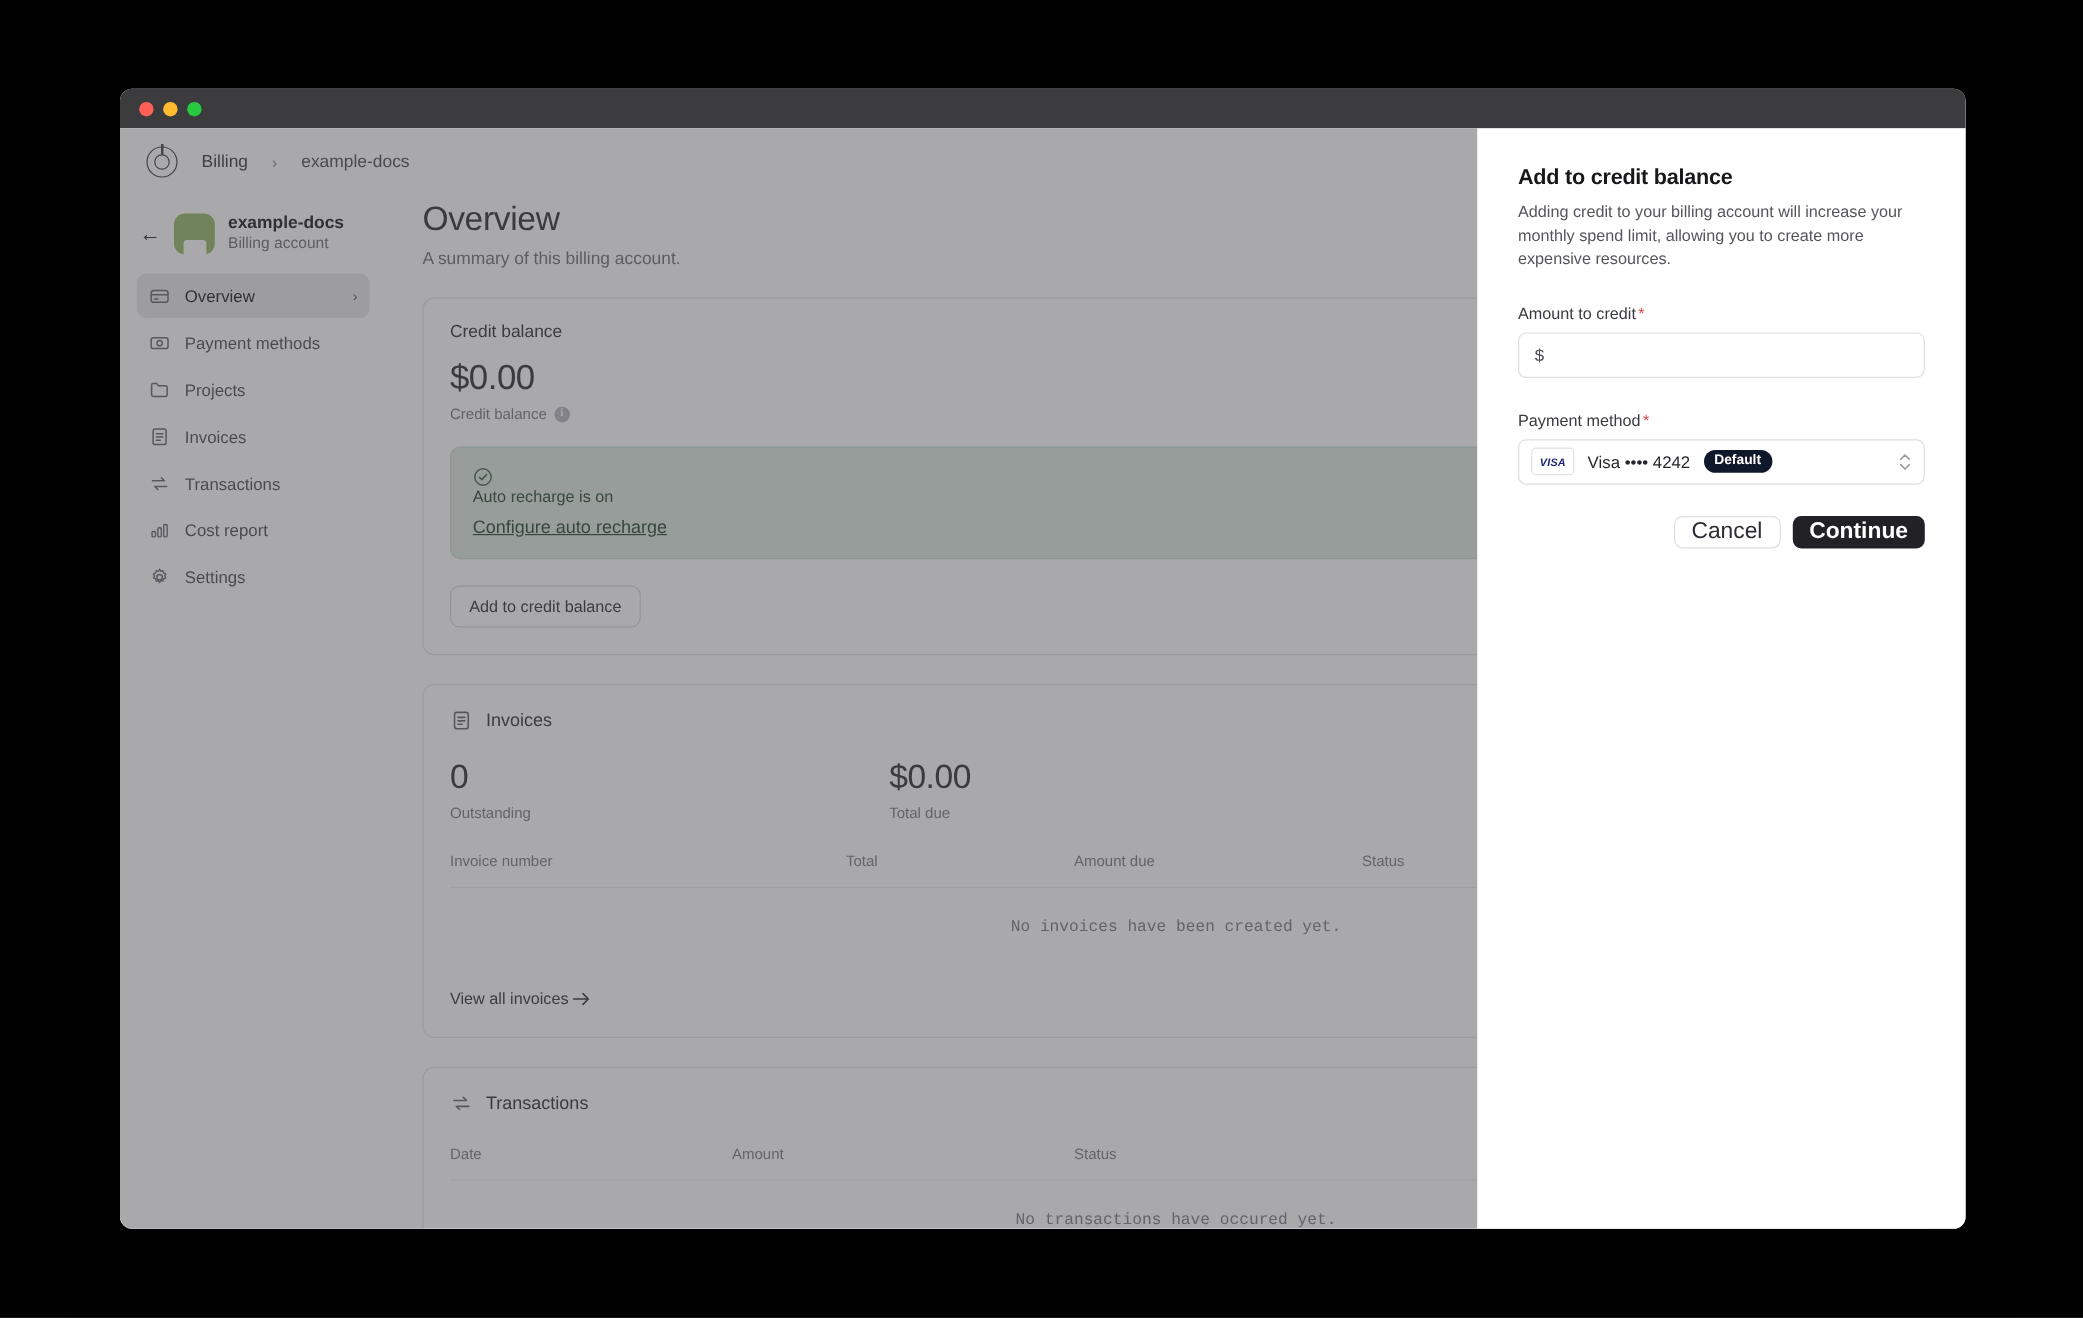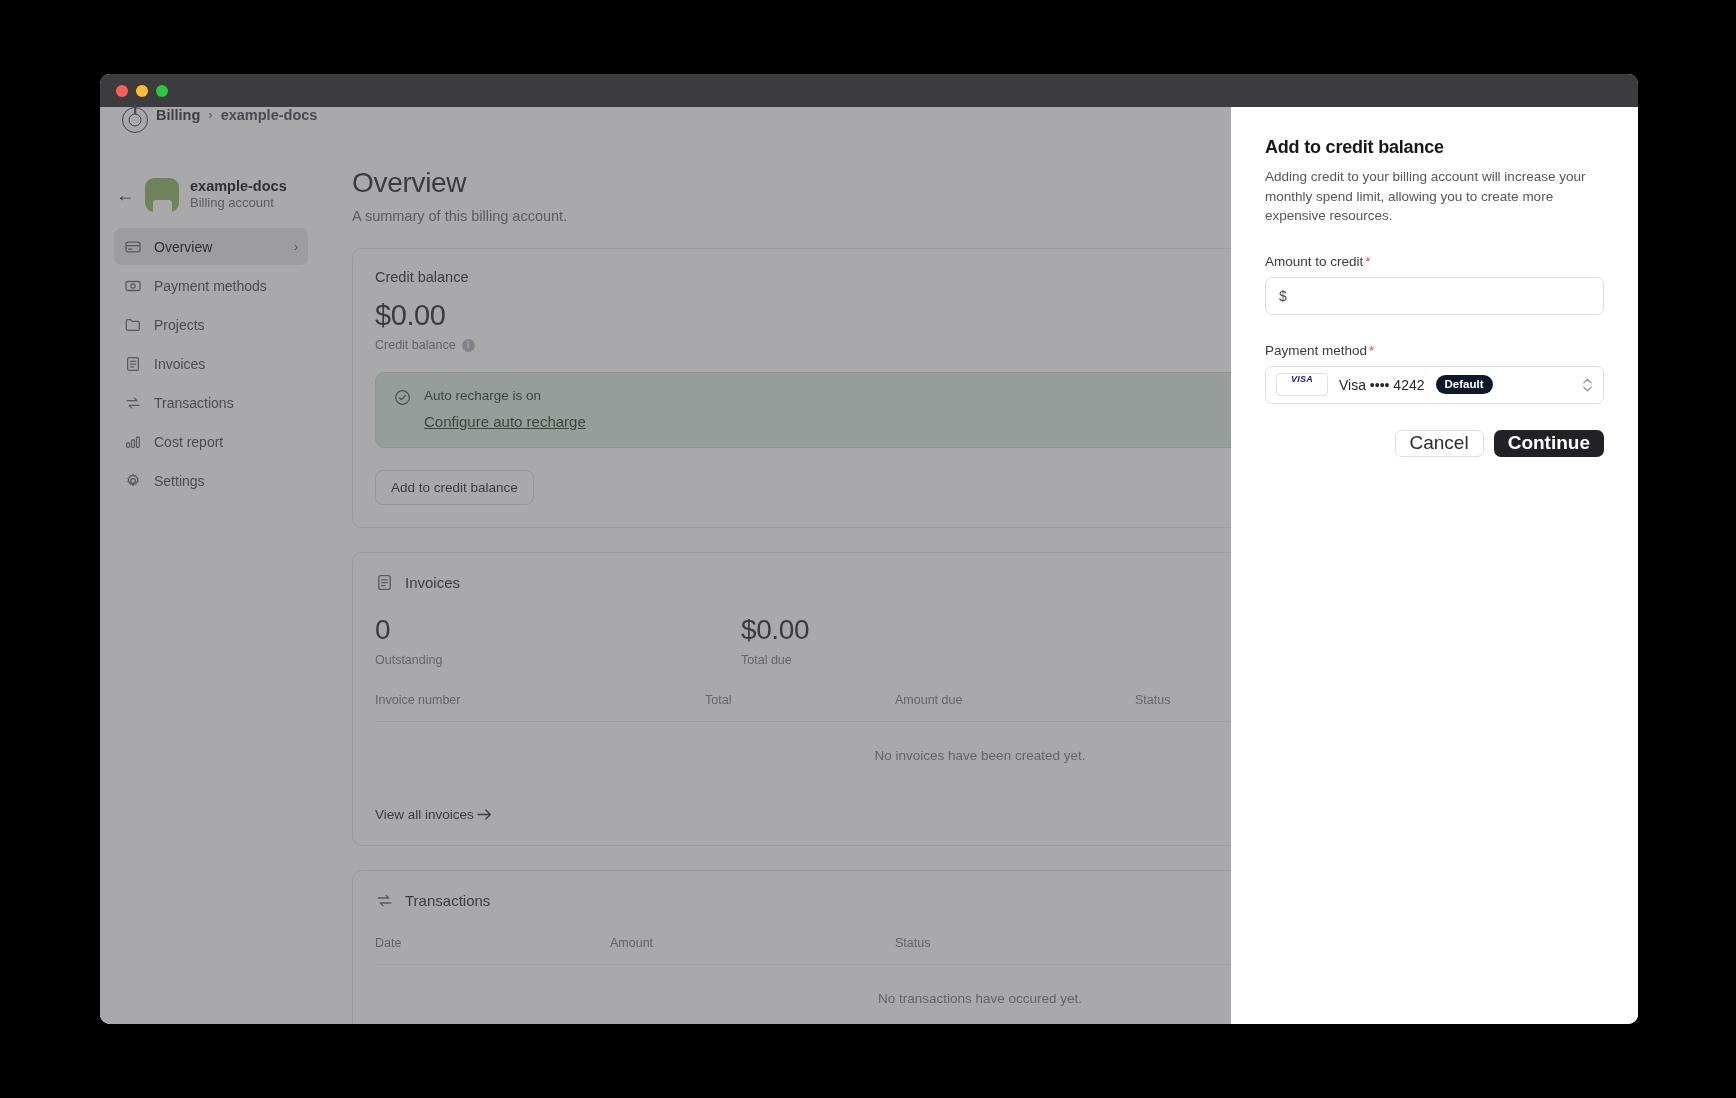--- a/index.html
+++ b/index.html
@@ -35,24 +35,23 @@
   #app {
     position: absolute;
     left: 0; top: 33px; right: 0; bottom: 0;
     background: #ffffff;
   }
   #appscroll { position: absolute; inset: 0; }
 
   
   #topbar {
     height: 56px;
-    display: flex; 
+    display: flex; align-items: center;
     padding: 0 22px;
-    gap: 8px;
-    font-weight: bold;
+    gap: 20px;
   }
   .brand-mark {
     width: 26px; height: 26px; border-radius: 50%;
     border: 1.6px solid #4a4a4f;
     position: relative; flex: none;
   }
   .brand-mark::after {
     content: ""; position: absolute;
     left: 50%; top: 50%; transform: translate(-50%,-50%);
     width: 11px; height: 11px; border-radius: 50%;
@@ -135,21 +134,21 @@
     background: #b9b9c0; color: #fff; font-size: 9.5px; font-weight: 700;
     display: inline-flex; align-items: center; justify-content: center;
     font-family: "Liberation Serif", serif;
   }
 
   .notice {
     margin-top: 20px;
     border: 1px solid #cbdccb; border-radius: 9px;
     background: #dfeadf;
     padding: 15px 18px 16px 18px;
-    display: flex; gap: 13px;
+    display: flex;  flex-direction: column;
   }
   .notice .check { width: 17px; height: 17px; flex: none; margin-top: 1px; }
   .notice-title { font-size: 13.5px; color: #34513a; }
   .notice-body  { font-size: 13.5px; color: #415d46; margin-top: 9px; line-height: 1.45; }
   .notice-body b { font-weight: 700; }
   .notice-link  { font-size: 15px; color: #34513a; text-decoration: underline; display: inline-block; margin-top: 10px;}
 
   .btn-outline {
     margin-top: 22px;
     display: inline-flex; align-items: center;
@@ -167,21 +166,21 @@
   .stat .v { font-size: 28px; color: #3a3a40; letter-spacing: -.4px;}
   .stat .l { font-size: 12.5px; color: #83838b; margin-top: 7px; }
 
   table.tbl { width: 100%; border-collapse: collapse; margin-top: 26px; }
   table.tbl th {
     text-align: left; font-size: 12.5px; font-weight: 400; color: #83838b;
     padding: 0 0 14px 0;
   }
   table.tbl td.empty {
     text-align: center; font-size: 13.5px; color: #83838b;
-    border-top: 1px solid #ebebef; padding: 26px 0 24px 0;
+    border-top: 1px solid #ebebef; padding: 26px 0 24px 0; font-family: Liberation Mono, monospace;
   }
   .viewall {
     display: inline-flex; align-items: center; gap: 3px;
     font-size: 13.5px; color: #3b3b41; margin-top: 20px;
   }
 
   
   #dim {
     position: absolute; inset: 0;
     background: rgba(60,60,67,.44);
@@ -207,22 +206,22 @@
     font-size: 14px; color: #4b4b53;
     background: #fff;
   }
   .f-select {
     margin-top: 8px; height: 38px;
     border: 1px solid #dedee3; border-radius: 7px;
     display: flex; align-items: center; gap: 11px;
     padding: 0 11px 0 10px; background: #fff;
   }
   .visa-chip {
-    width: 52px; height: 23px; border: 1px solid #e0e0e5; border-radius: 4px;
-    display: flex; justify-content: center;
+    width: 36px; height: 23px; border: 1px solid #e0e0e5; border-radius: 4px;
+    display: flex; align-items: center; justify-content: center;
     flex: none; background: #fff;
   }
   .visa-chip span {
     font-size: 9px; font-weight: 700; font-style: italic;
     color: #1a1f71; letter-spacing: .2px;
   }
   .pm-text { font-size: 14px; color: #26262b; }
   .badge {
     background: #0f172a; color: #fff;
     font-size: 11.5px; font-weight: 700;

